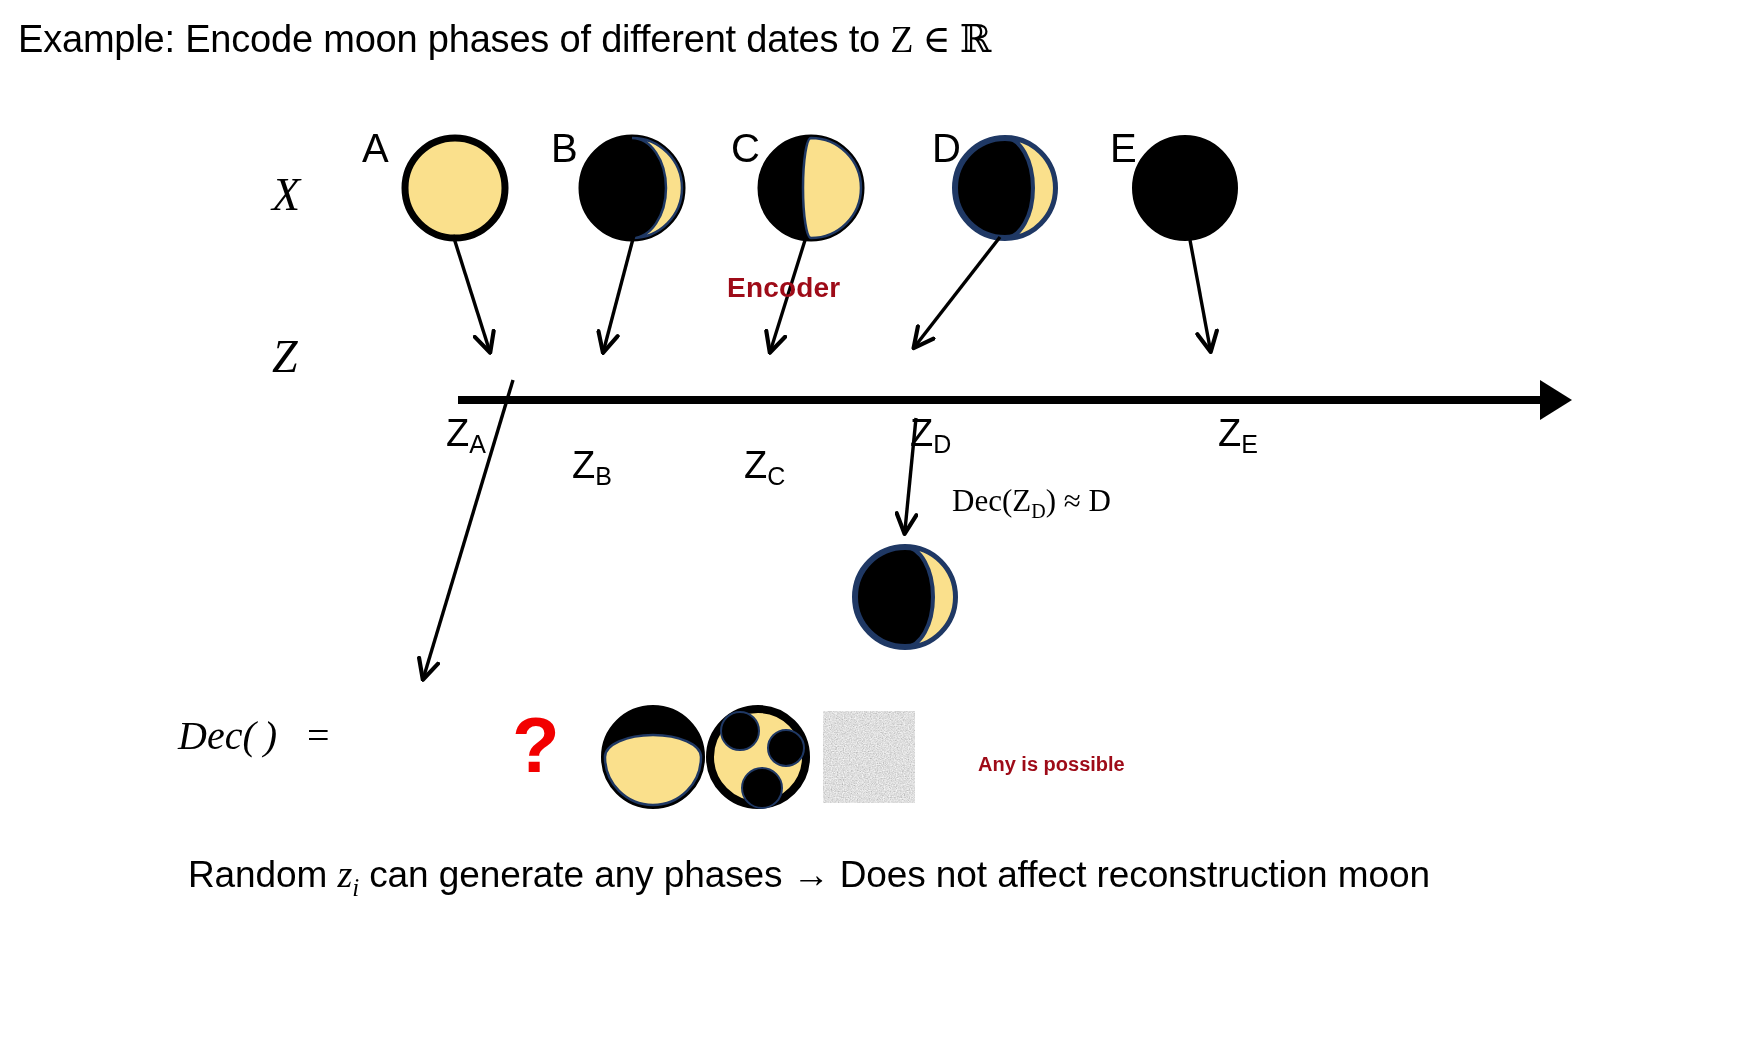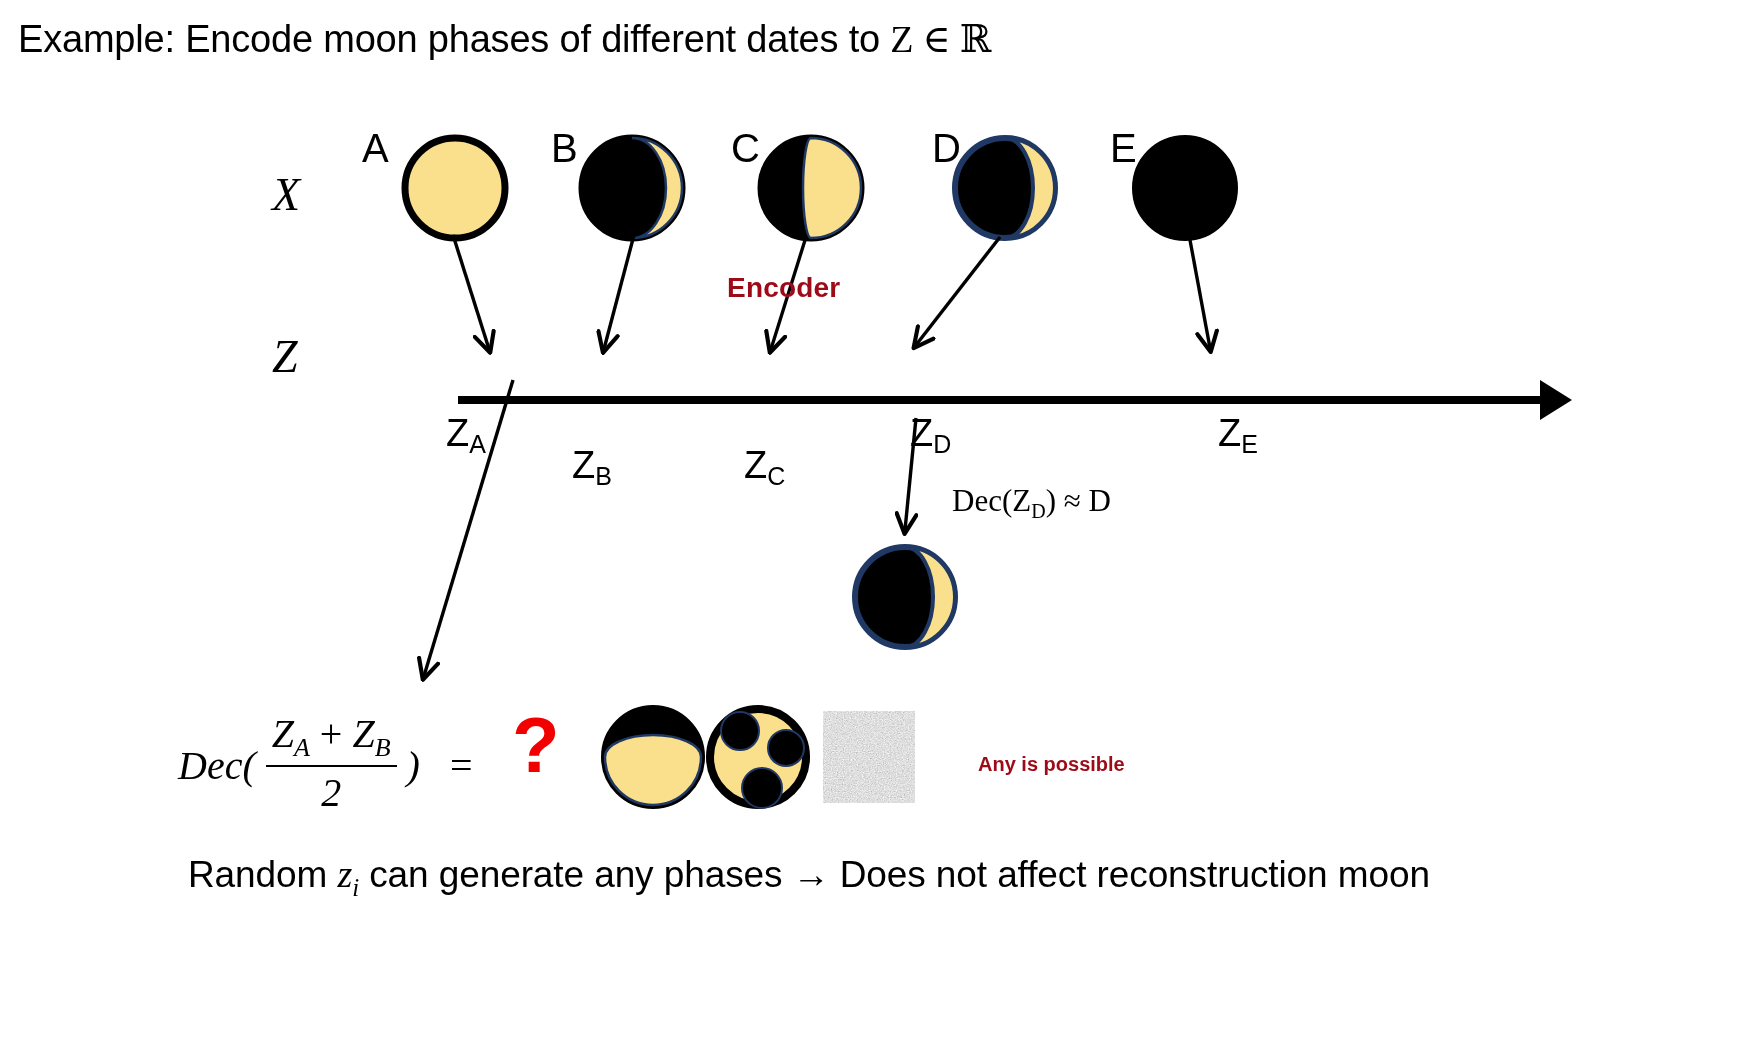--- a/index.html
+++ b/index.html
@@ -278,25 +278,20 @@
 <div class="abs z-tick-label" style="left:446px;  top:412px;"><span>Z</span><sub>A</sub></div>
 <div class="abs z-tick-label" style="left:572px;  top:412px;margin-top:32px;"><span>Z</span><sub>B</sub></div>
 <div class="abs z-tick-label" style="left:744px;  top:412px;margin-top:32px;"><span>Z</span><sub>C</sub></div>
 <div class="abs z-tick-label" style="left:910px;  top:412px;"><span>Z</span><sub>D</sub></div>
 <div class="abs z-tick-label" style="left:1218px; top:412px;"><span>Z</span><sub>E</sub></div>
 
 <div class="abs" id="dec-zd"><span>Dec(Z</span><sub>D</sub><span>) ≈ D</span></div>
 
 <div class="abs" id="dec-eq">
   <span>Dec(</span>
-  <span class="frac">
-    <span class="num"><span>Z</span><sub>A</sub><span style="font-style:normal"> + </span><span>Z</span><sub>B</sub></span>
-    <span class="bar"></span>
-    <span class="den">2</span>
-  </span>
   <span>)</span>
   <span class="eq">=</span>
 </div>
 
 <div class="abs" id="qmark">?</div>
 
 <div class="abs" id="any-possible-label">Any is possible</div>
 
 <div class="abs" id="bottom-caption"><span>Random </span><span class="zi"><span>z</span><sub>i</sub></span><span> can generate any phases → </span><span>Does not affect reconstruction moon</span></div>
 

